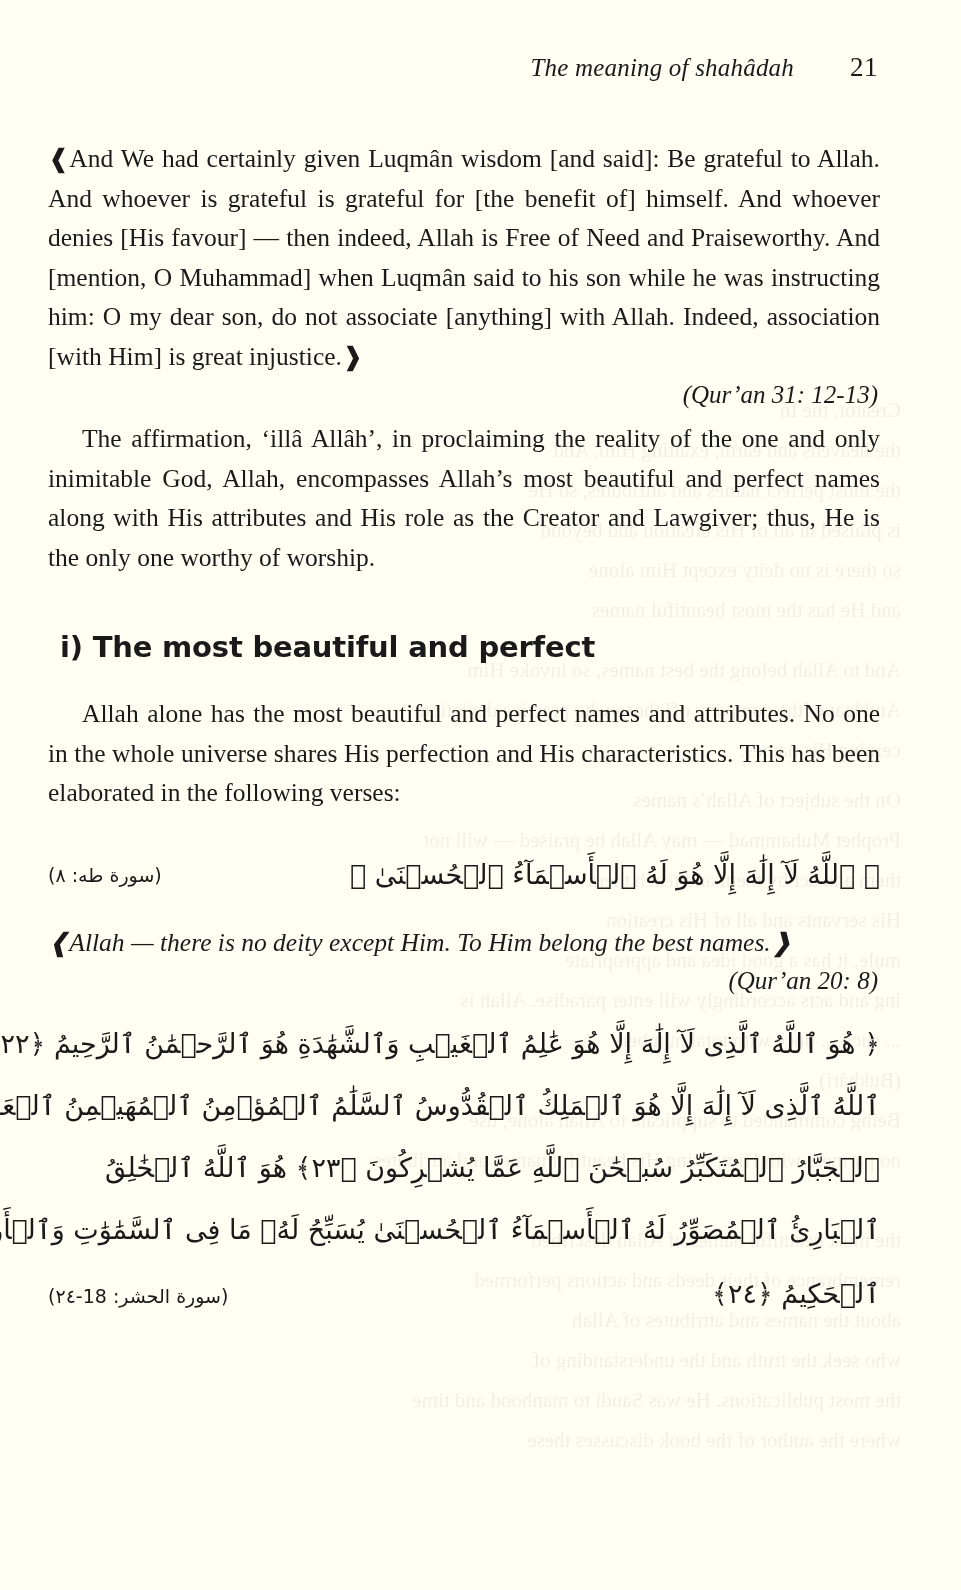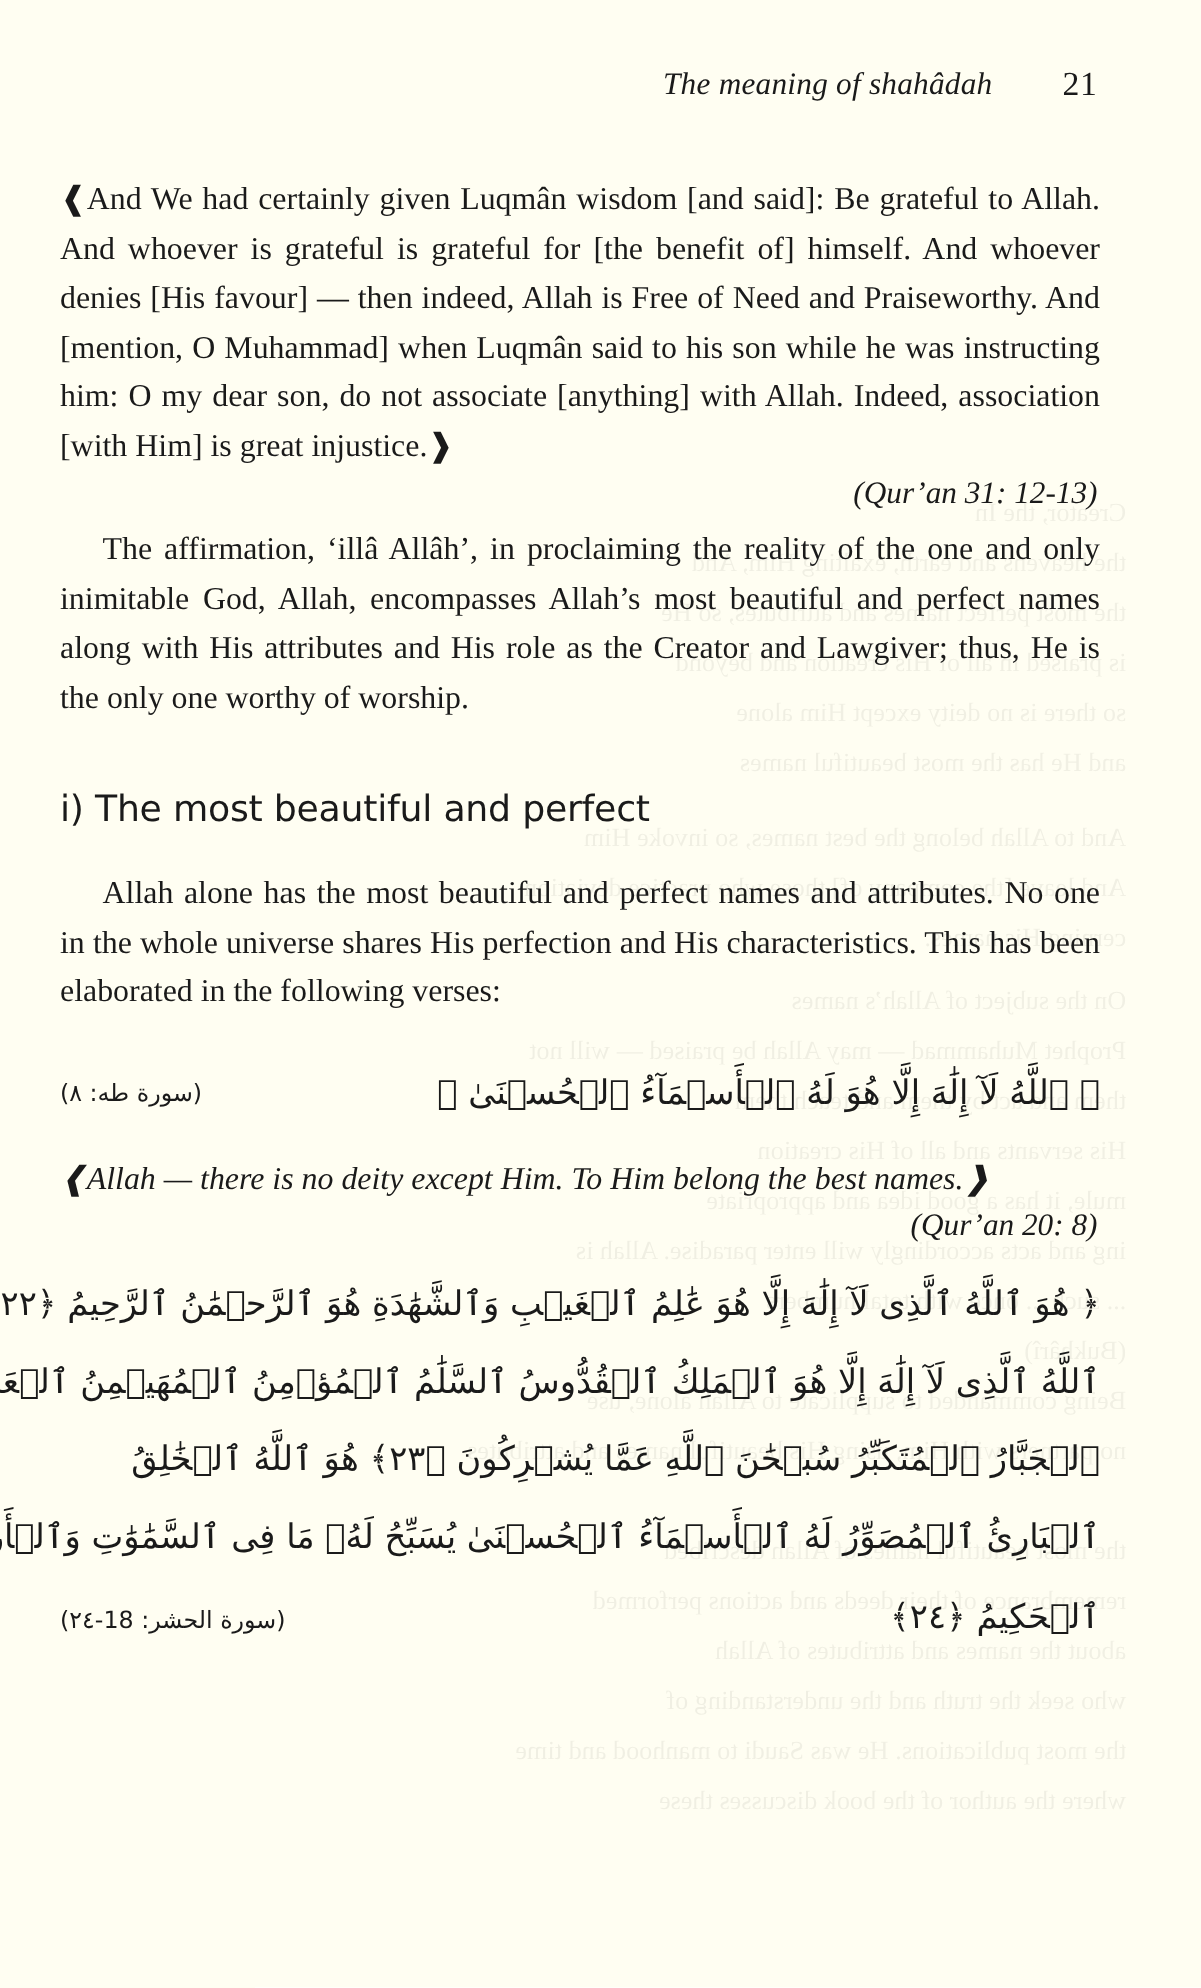--- a/index.html
+++ b/index.html
@@ -81,24 +81,24 @@
     text-align: right;
     font-style: italic;
     font-size: 25px;
     margin-top: 5px;
     padding-right: 2px;
   }
   .gap-after-attrib { margin-top: 10px; }
 
   h2.section-head {
     font-family: "DejaVu Sans", sans-serif;
-    font-weight: normal;
+    font-weight: bold;
     font-size: 29px;
     line-height: 49px;
-    margin: 46px 0 0 0;
+    margin: 46px 0 0 12px;
     letter-spacing: -0.2px;
   }
   h2.section-head .l2 {
     display: block;
     padding-left: 38px;
   }
   .allah-glyph {
     display: inline-block;
     font-size: 20px;
     vertical-align: 2px;

